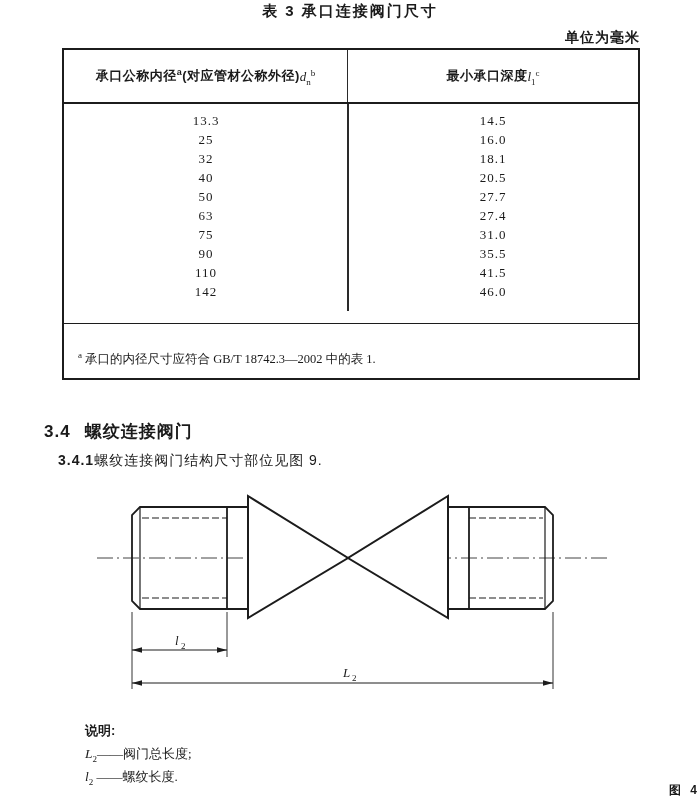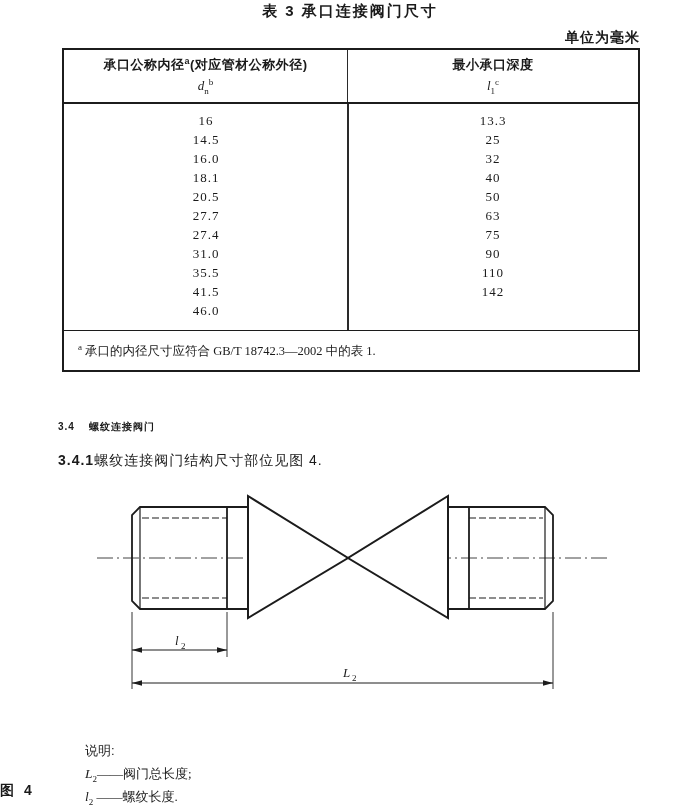--- a/index.html
+++ b/index.html
@@ -21,21 +21,21 @@
     position:absolute; top:29px; right:60px;
     font-size:14px; font-weight:bold; letter-spacing:1px;
   }
   
   .std-table {
     position:absolute; left:62px; top:48px; width:578px;
     border:2px solid #1c1c1c; background:#fff;
   }
   .thead { display:flex; border-bottom:2.5px solid #1c1c1c; }
   .th {
-    display:flex; flex-direction:column; justify-content:center;
+    display:flex; flex-direction:row; justify-content:center;
     align-items:center; padding:6px 4px; min-height:52px;
   }
   .th-col1 { width:284px; border-right:1.5px solid #2a2a2a; }
   .th-col2 { flex:1; }
   .th-line1 { font-size:13px; font-weight:bold; letter-spacing:0.5px; }
   .th-line2 { font-size:13px; margin-top:3px; font-family:"Liberation Serif", serif; }
   .sym { font-style:italic; font-family:"Liberation Serif", serif; }
   .th sup, .fn sup, .th-line1 sup { font-size:9px; }
   .th sub { font-size:9px; }
   .tbody {
@@ -46,42 +46,43 @@
     position:absolute; left:283px; top:0; bottom:0; width:1.5px;
     background:#2a2a2a;
   }
   .td {
     height:19px; line-height:19px; text-align:center;
     font-size:13px; font-family:"Liberation Serif", serif;
     letter-spacing:1px;
   }
   .tfoot {
     border-top:1.5px solid #1c1c1c;
-    padding:7px 12px 9px 14px;
+    padding:22px 12px 9px 14px;
+    margin-top:12px;
   }
   .fn {
     font-size:12.5px; line-height:19px;
     font-family:"Liberation Serif", serif;
   }
   .fn sup { margin-right:3px; }
   
-  .sec-34 { position:absolute; left:58px; top:420px; font-size:10px; font-weight:bold; letter-spacing:1px; }
+  .sec-34 { position:absolute; left:44px; top:420px; font-size:17px; font-weight:bold; letter-spacing:1px; }
   .sec-34 .sec-num { margin-right:14px; }
   .sec-341 { position:absolute; left:58px; top:452px; font-size:14px; letter-spacing:1px; }
   .sec-341 .sec-num { font-weight:bold; margin-right:0; }
   
   .fig-svg { position:absolute; left:0; top:0; }
   .legend { position:absolute; left:85px; top:719px; font-size:13px; }
   .legend-line { height:23px; line-height:23px; font-family:"Liberation Serif", serif; }
-  .legend-title { font-family:"Liberation Sans", sans-serif; font-weight:normal;margin-top:20px; }
+  .legend-title { font-family:"Liberation Sans", sans-serif; font-weight:bold; }
   .legend .sym { font-size:13.5px; }
   .legend sub { font-size:9px; }
   .fig-caption {
     position:absolute; top:782px; left:0; width:700px;
-    text-align:left; font-size:14px; font-weight:bold; letter-spacing:3px;
+    text-align:right; font-size:12px; font-weight:bold; letter-spacing:3px;
   }
 </style>
 </head>
 <body>
 
 <div class="doc-title">表 3  承口连接阀门尺寸</div>
 <div class="unit-note">单位为毫米</div>
 
 <div class="std-table">
   <div class="thead">
@@ -89,21 +90,20 @@
       <div class="th-line1"><span>承口公称内径</span><sup>a</sup><span>(对应管材公称外径)</span></div>
       <div class="th-line2"><span class="sym">d</span><sub>n</sub><sup>b</sup></div>
     </div>
     <div class="th th-col2">
       <div class="th-line1"><span>最小承口深度</span></div>
       <div class="th-line2"><span class="sym">l</span><sub>1</sub><sup>c</sup></div>
     </div>
   </div>
   <div class="tbody">
     <div class="col-divider"></div>
-    <div class="td">16</div>
     <div class="td">13.3</div>
     <div class="td">14.5</div>
     <div class="td">25</div>
     <div class="td">16.0</div>
     <div class="td">32</div>
     <div class="td">18.1</div>
     <div class="td">40</div>
     <div class="td">20.5</div>
     <div class="td">50</div>
     <div class="td">27.7</div>
@@ -120,21 +120,21 @@
   </div>
   <div class="tfoot">
     <div class="fn"><sup>a</sup><span>承口的内径尺寸应符合 GB/T 18742.3—2002 中的表 1.</span></div>
   </div>
 </div>
 
 <div class="sec-34">
   <span class="sec-num">3.4</span><span>螺纹连接阀门</span>
 </div>
 <div class="sec-341">
-  <span class="sec-num">3.4.1</span><span>螺纹连接阀门结构尺寸部位见图 4.</span>
+  <span class="sec-num">3.4.1</span><span>螺纹连接阀门结构尺寸部位见图 9.</span>
 </div>
 
 <svg class="fig-svg" width="700" height="805" viewBox="0 0 700 805" fill="none" stroke="#1c1c1c">
 
   <path d="M97,558 H607" stroke="#444" stroke-width="1" stroke-dasharray="16,4,2,4"></path>
 
   <path d="M140,507 L132,515 L132,601 L140,609 L227,609 L227,507 Z" stroke-width="1.8"></path>
   <path d="M140,507 V609" stroke-width="1.2"></path>
   <path d="M142,518 H227 M142,598 H227" stroke-width="1.2" stroke-dasharray="7,3"></path>
 

